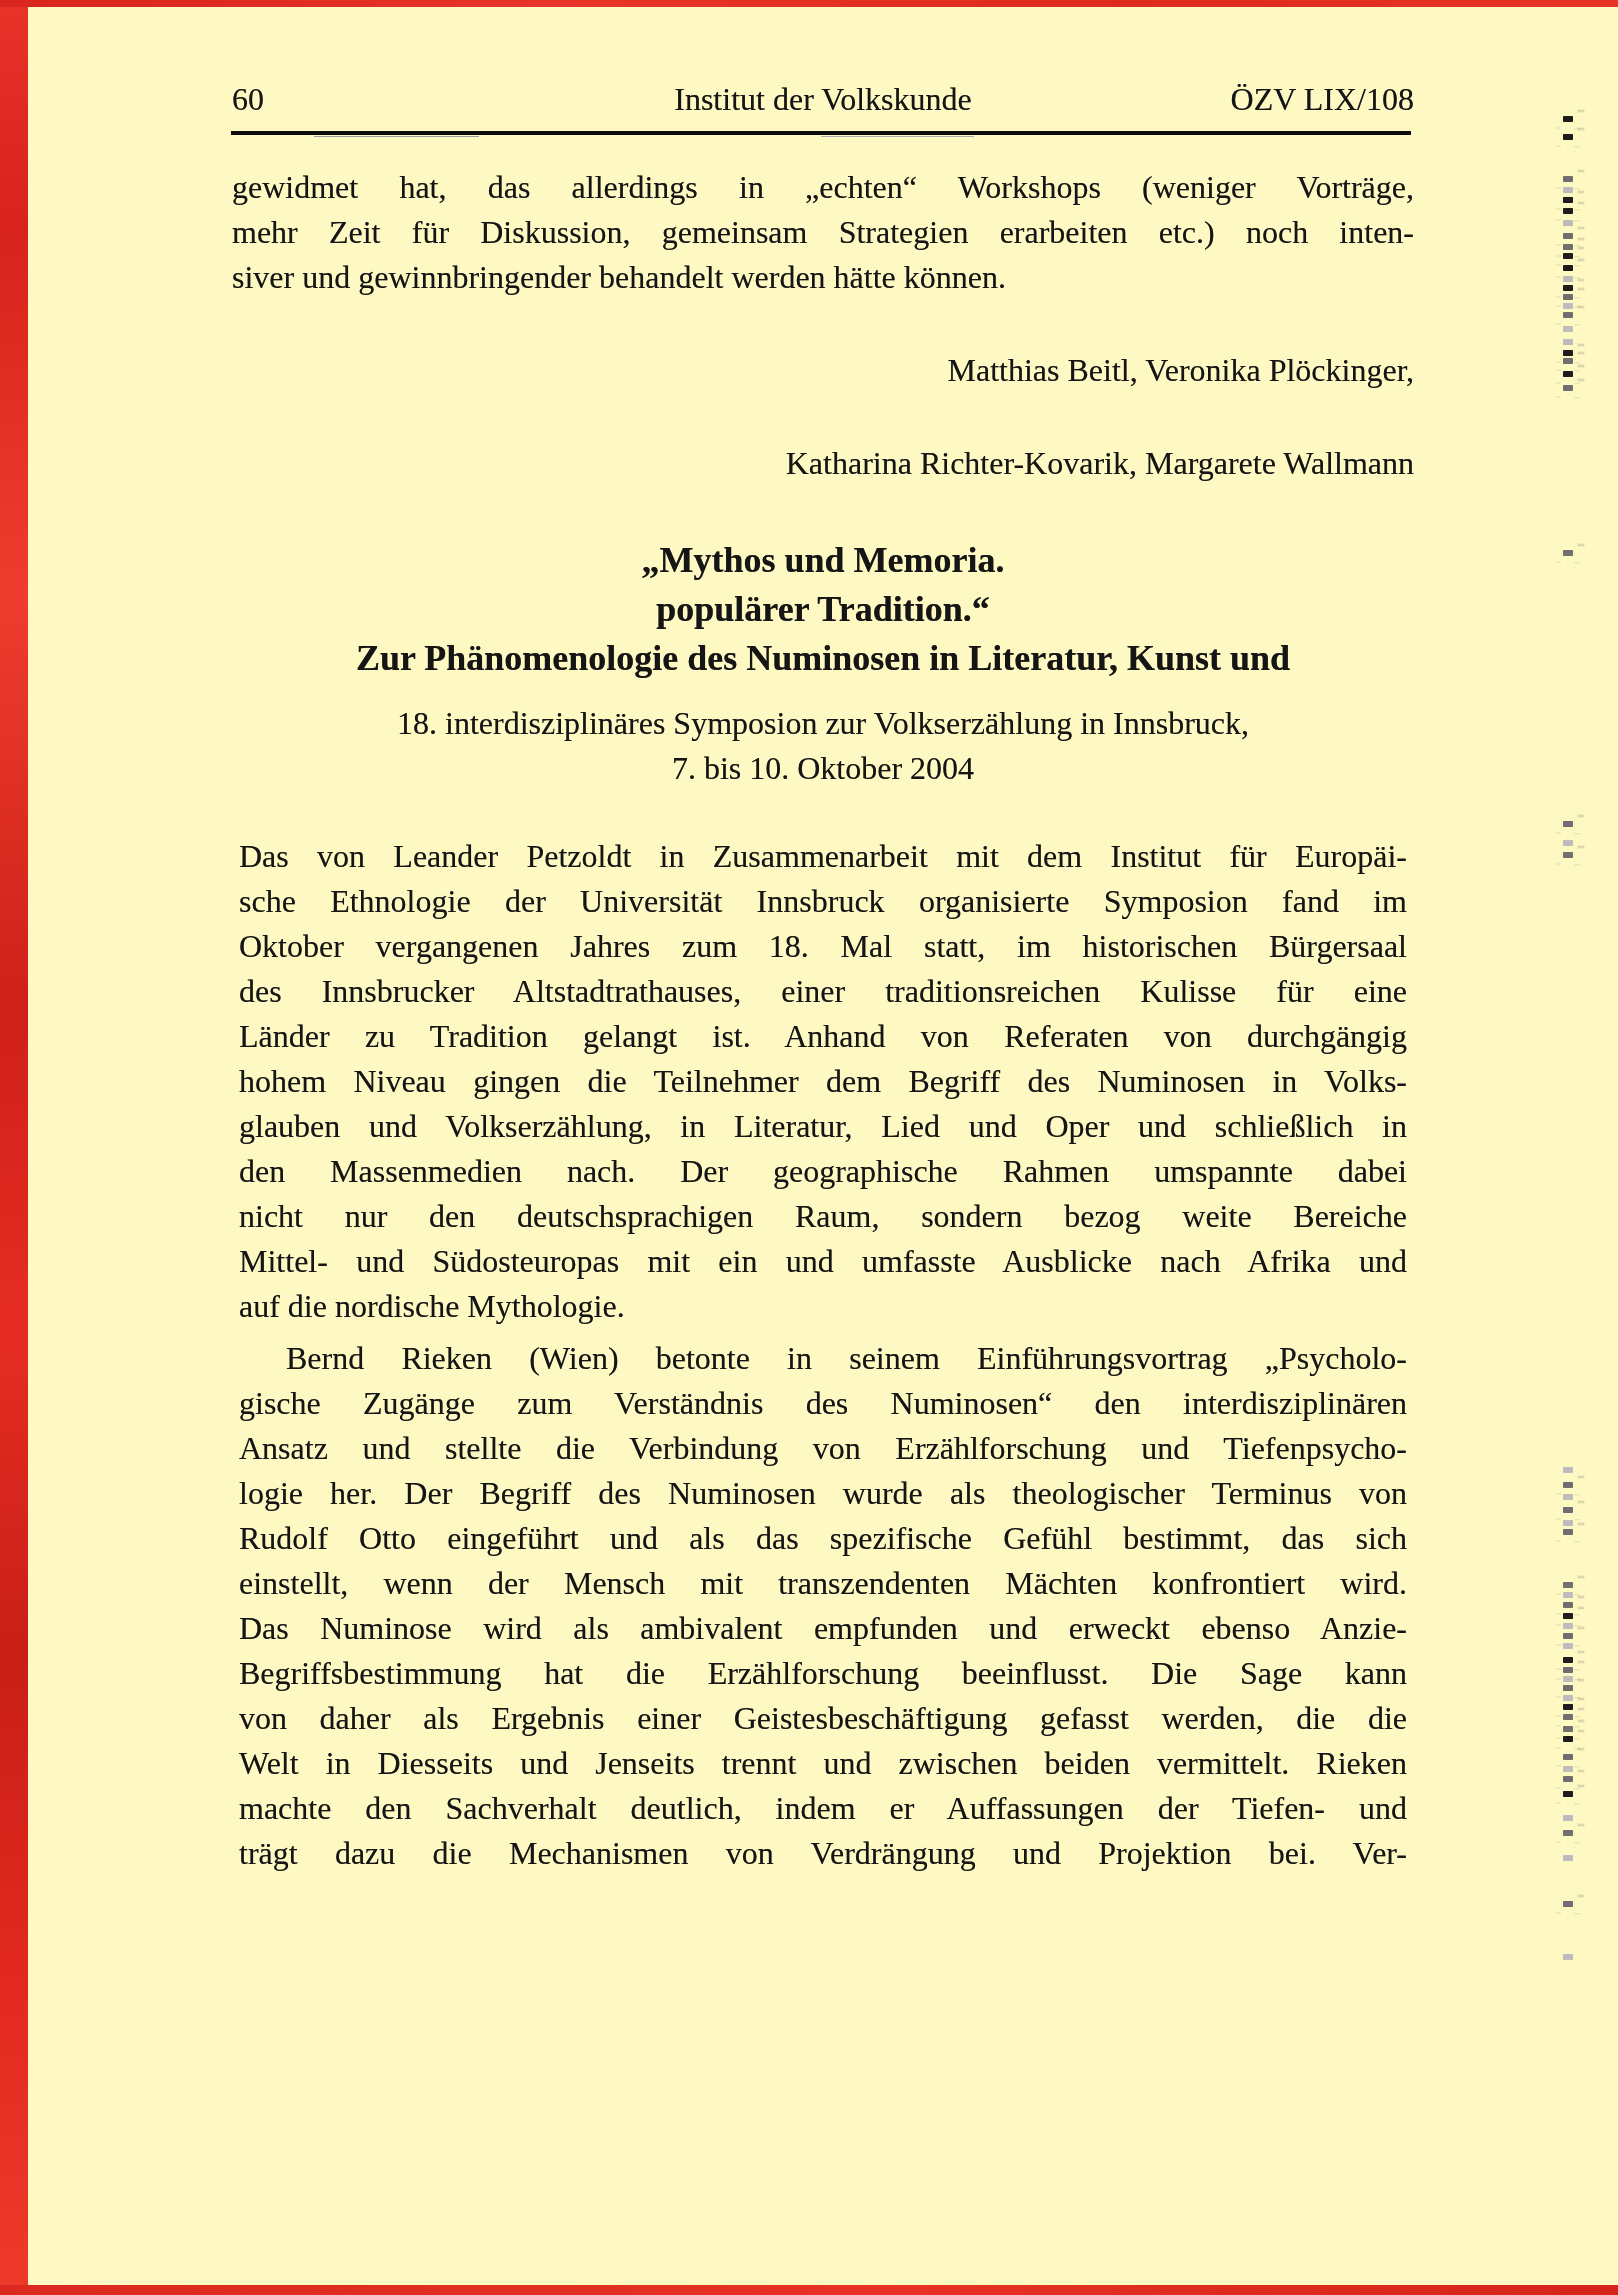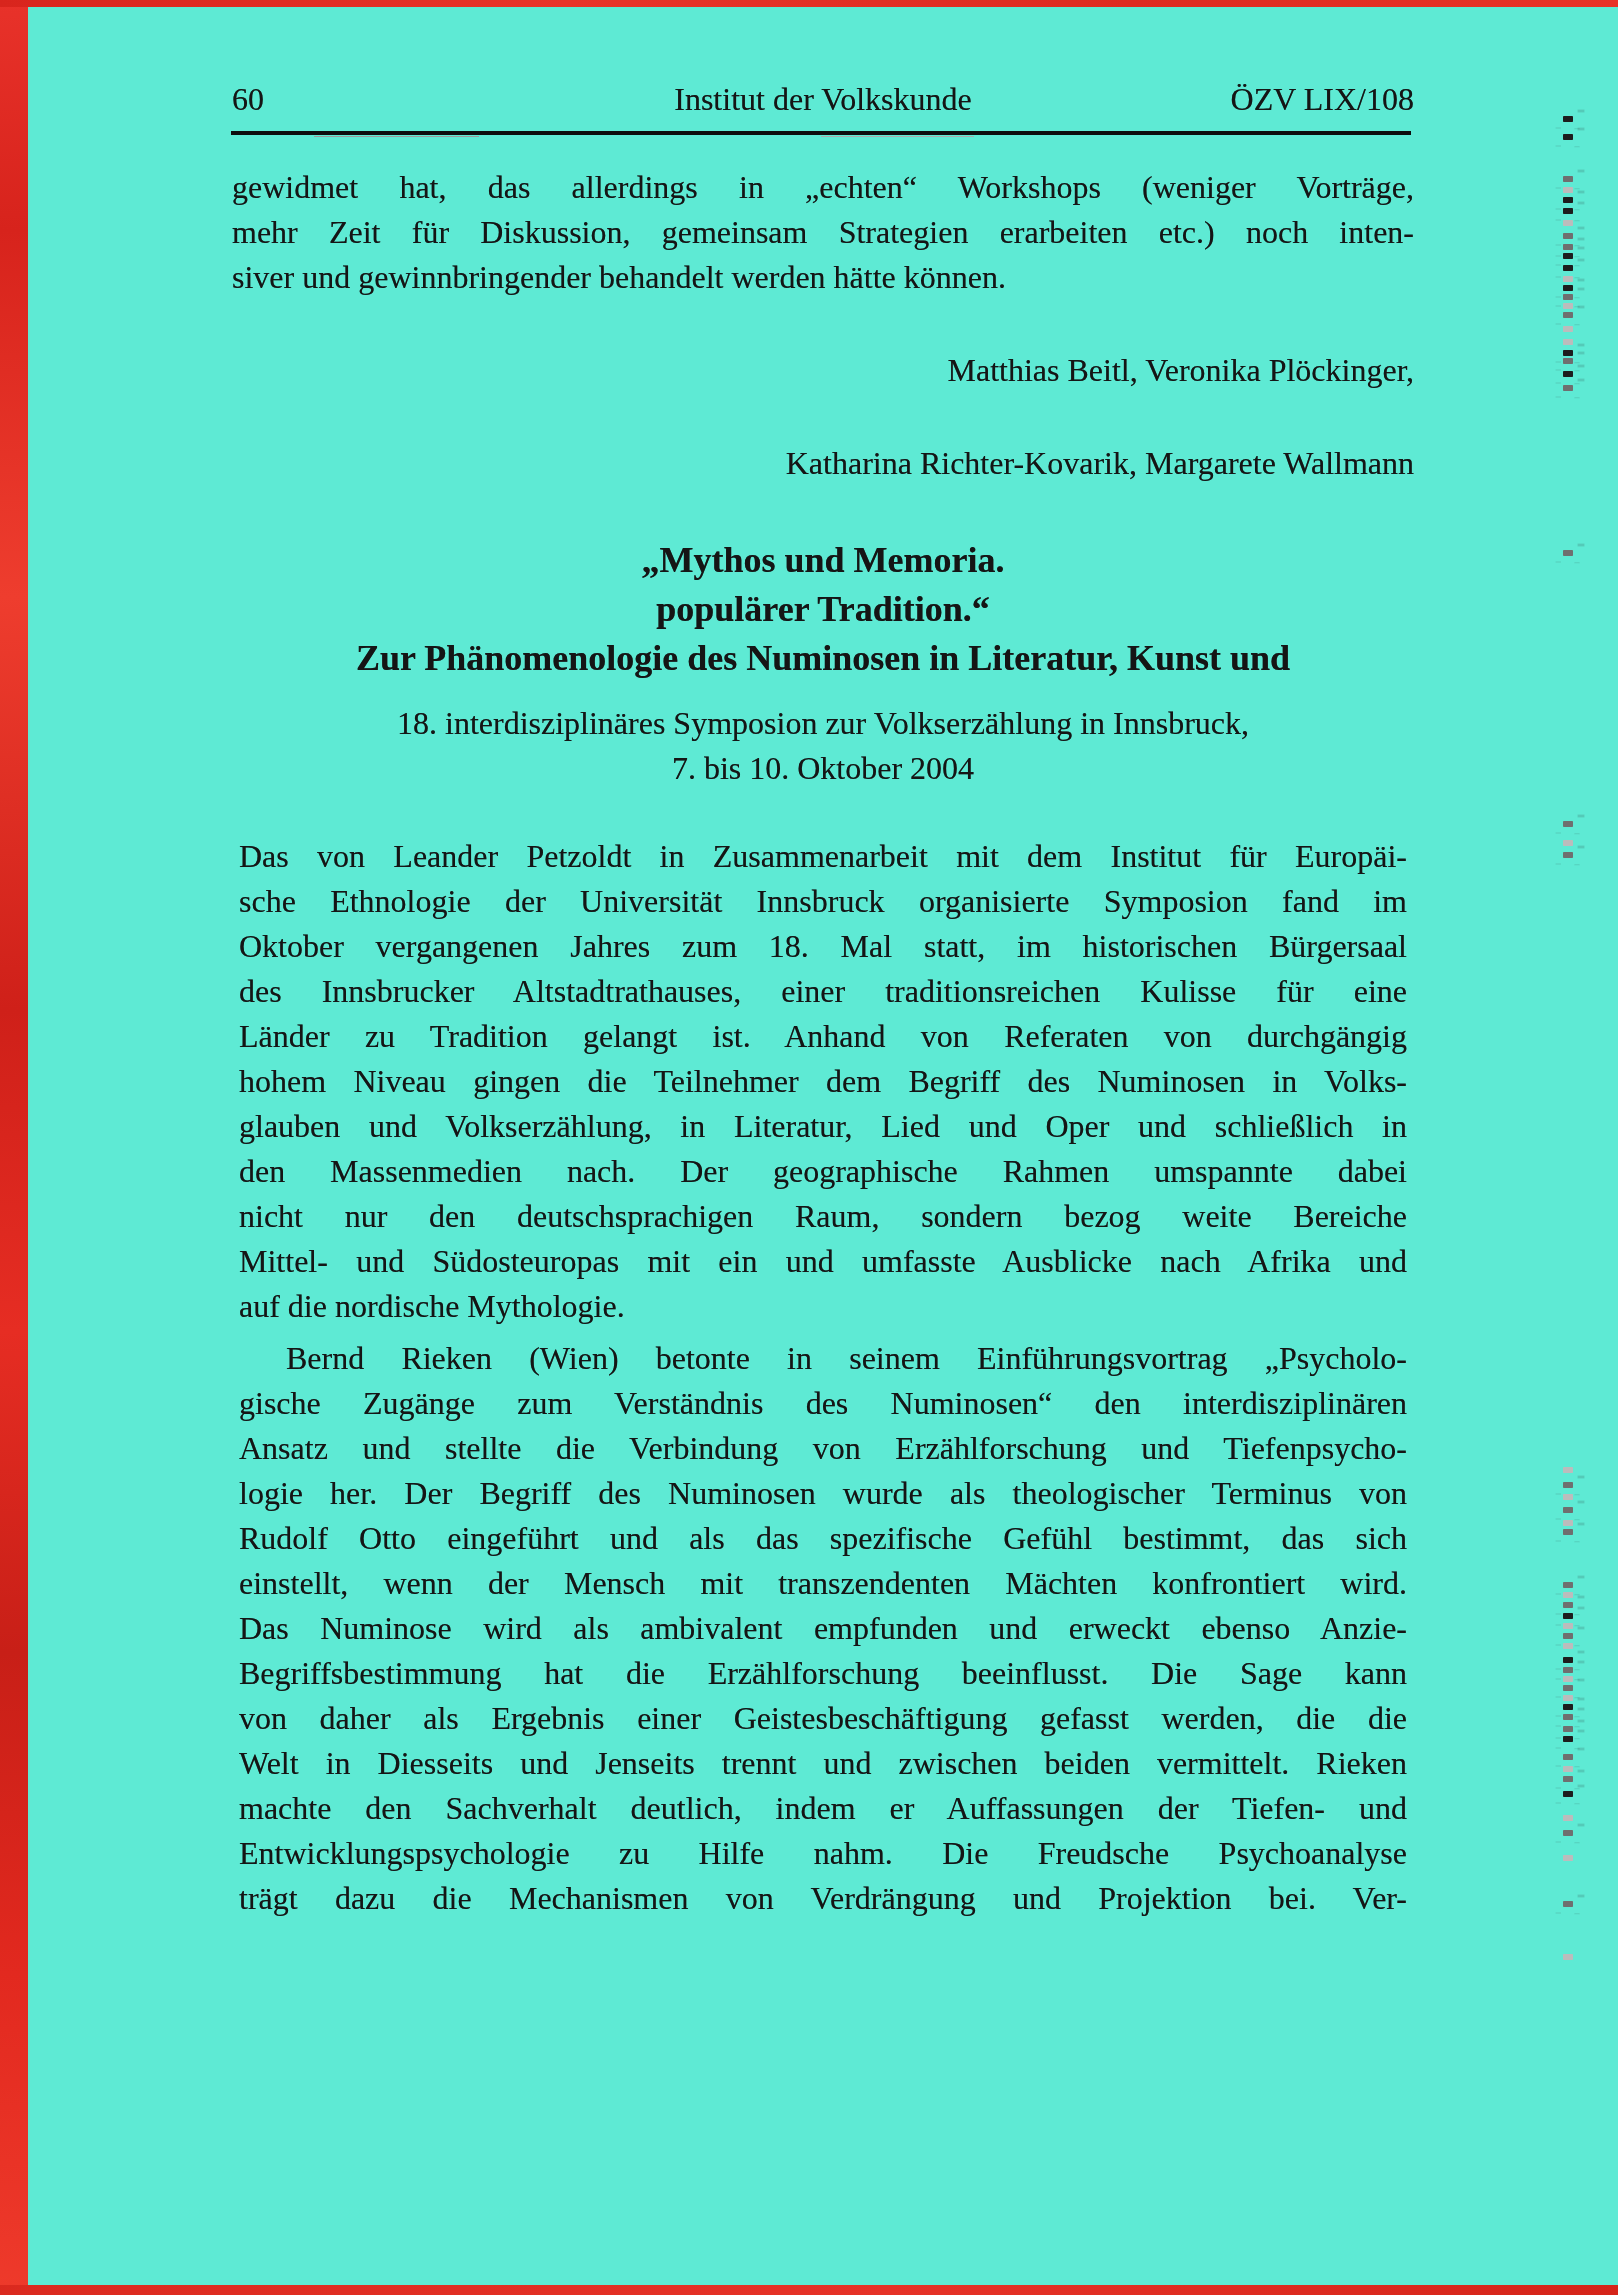--- a/index.html
+++ b/index.html
@@ -6,21 +6,21 @@
   body {
     width: 1618px; height: 2295px;
     background: #ffffff;
     font-family: "Liberation Serif", "DejaVu Serif", serif;
     color: #151515;
     -webkit-font-smoothing: antialiased;
   }
   .page {
     position: relative;
     width: 1618px; height: 2295px;
-    background: #5eead4;
+    background: #fef9c3;
     overflow: hidden;
   }
   
   .edge-left {
     position: absolute; left: 0; top: 0;
     width: 27.5px; height: 2295px;
     background: linear-gradient(180deg,
       #e8322a 0%, #d7231c 10%, #ee3d2e 26%, #cf2019 44%,
       #e62d23 58%, #c81f17 72%, #e2291f 86%, #ee3a2b 100%);
   }
@@ -167,21 +167,20 @@
         <div class="line">gische Zugänge zum Verständnis des Numinosen“ den interdisziplinären</div>
         <div class="line">Ansatz und stellte die Verbindung von Erzählforschung und Tiefenpsycho-</div>
         <div class="line">logie her. Der Begriff des Numinosen wurde als theologischer Terminus von</div>
         <div class="line">Rudolf Otto eingeführt und als das spezifische Gefühl bestimmt, das sich</div>
         <div class="line">einstellt, wenn der Mensch mit transzendenten Mächten konfrontiert wird.</div>
         <div class="line">Das Numinose wird als ambivalent empfunden und erweckt ebenso Anzie-</div>
         <div class="line">Begriffsbestimmung hat die Erzählforschung beeinflusst. Die Sage kann</div>
         <div class="line">von daher als Ergebnis einer Geistesbeschäftigung gefasst werden, die die</div>
         <div class="line">Welt in Diesseits und Jenseits trennt und zwischen beiden vermittelt. Rieken</div>
         <div class="line">machte den Sachverhalt deutlich, indem er Auffassungen der Tiefen- und</div>
-        <div class="line">Entwicklungspsychologie zu Hilfe nahm. Die Freudsche Psychoanalyse</div>
         <div class="line">trägt dazu die Mechanismen von Verdrängung und Projektion bei. Ver-</div>
       </div>
   </div>
 
   <div class="artifacts">
       <div class="dot shade-0" style="top: 116px;"></div>
       <div class="dot shade-0" style="top: 134px;"></div>
       <div class="dot shade-1" style="top: 176px;"></div>
       <div class="dot shade-2" style="top: 187px;"></div>
       <div class="dot shade-0" style="top: 197px;"></div>

